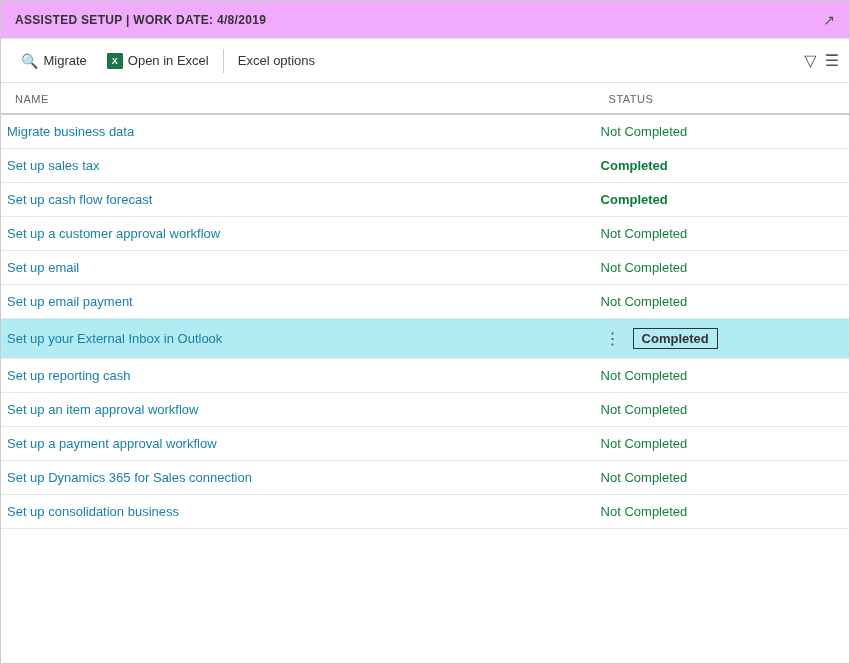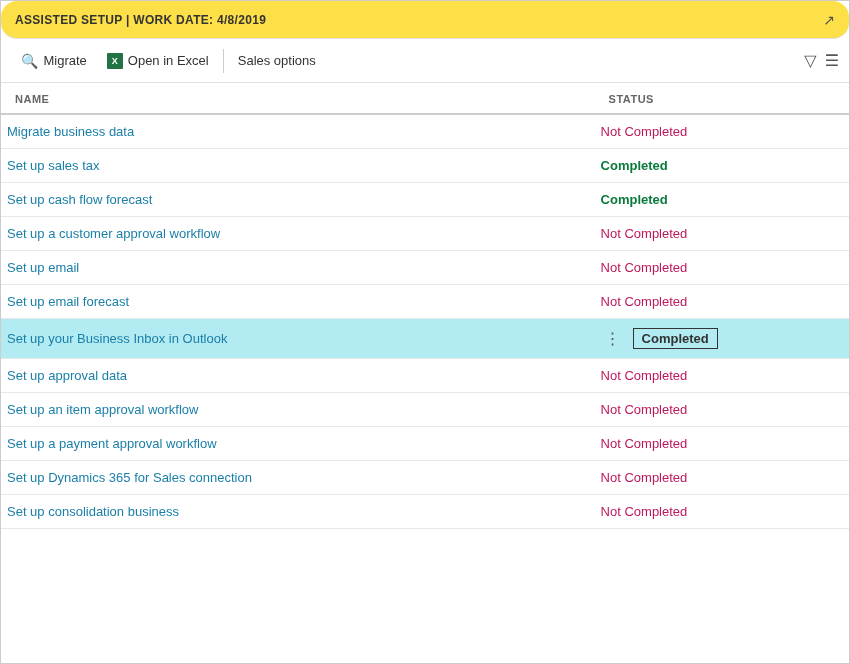--- a/index.html
+++ b/index.html
@@ -21,23 +21,22 @@
       flex-direction: column;
     }
 
     
     .title-bar {
       display: flex;
       align-items: center;
       justify-content: space-between;
       padding: 8px 14px;
       border-bottom: 1px solid #e0e0e0;
-      background: #fde047;
+      background: #f0abfc;
       min-height: 38px;
-      border-radius: 16px;
     }
 
     .title-bar-text {
       font-size: 12px;
       font-weight: 600;
       color: #333;
       letter-spacing: 0.3px;
       text-transform: uppercase;
     }
 
@@ -119,21 +118,21 @@
     }
 
     thead tr {
       border-bottom: 2px solid #ccc;
     }
 
     thead th {
       padding: 10px 14px 8px 14px;
       text-align: left;
       font-size: 11px;
-      font-weight: 700;
+      font-weight: 400;
       color: #666;
       text-transform: uppercase;
       letter-spacing: 0.5px;
       background: #fff;
     }
 
     thead th.col-name {
       width: 70%;
     }
 
@@ -150,21 +149,21 @@
       background: #b2ebf2;
     }
 
     tbody td {
       padding: 9px 6px;
       color: #1a7fa8;
       font-size: 13px;
     }
 
     tbody td.status-cell {
-      color: #be185d;
+      color: #15803d;
       font-size: 13px;
     }
 
     tbody td.status-completed {
       color: #0a7a3c;
       font-weight: 700;
     }
 
     .completed-badge {
       display: inline-block;
@@ -217,21 +216,21 @@
     </button>
 
     <button class="toolbar-btn">
       <span class="excel-icon">X</span>
       <span>Open in Excel</span>
     </button>
 
     <div class="toolbar-divider"></div>
 
     <button class="toolbar-btn">
-      <span>Sales options</span>
+      <span>Excel options</span>
     </button>
 
     <div class="toolbar-spacer"></div>
 
     <div class="toolbar-right">
       <span class="filter-icon" title="Filter">▽</span>
       <span class="list-icon" title="List settings">☰</span>
     </div>
   </div>
 
@@ -258,34 +257,34 @@
           </tr>
           <tr>
             <td>Set up a customer approval workflow</td>
             <td class="status-cell">Not Completed</td>
           </tr>
           <tr>
             <td>Set up email</td>
             <td class="status-cell">Not Completed</td>
           </tr>
           <tr>
-            <td>Set up email forecast</td>
+            <td>Set up email payment</td>
             <td class="status-cell">Not Completed</td>
           </tr>
           <tr class="selected-row">
-            <td>Set up your Business Inbox in Outlook</td>
+            <td>Set up your External Inbox in Outlook</td>
             <td>
               <div class="row-actions">
                 <span class="dots-icon">⋮</span>
                 <span class="completed-badge">Completed</span>
               </div>
             </td>
           </tr>
           <tr>
-            <td>Set up approval data</td>
+            <td>Set up reporting cash</td>
             <td class="status-cell">Not Completed</td>
           </tr>
           <tr>
             <td>Set up an item approval workflow</td>
             <td class="status-cell">Not Completed</td>
           </tr>
           <tr>
             <td>Set up a payment approval workflow</td>
             <td class="status-cell">Not Completed</td>
           </tr>

